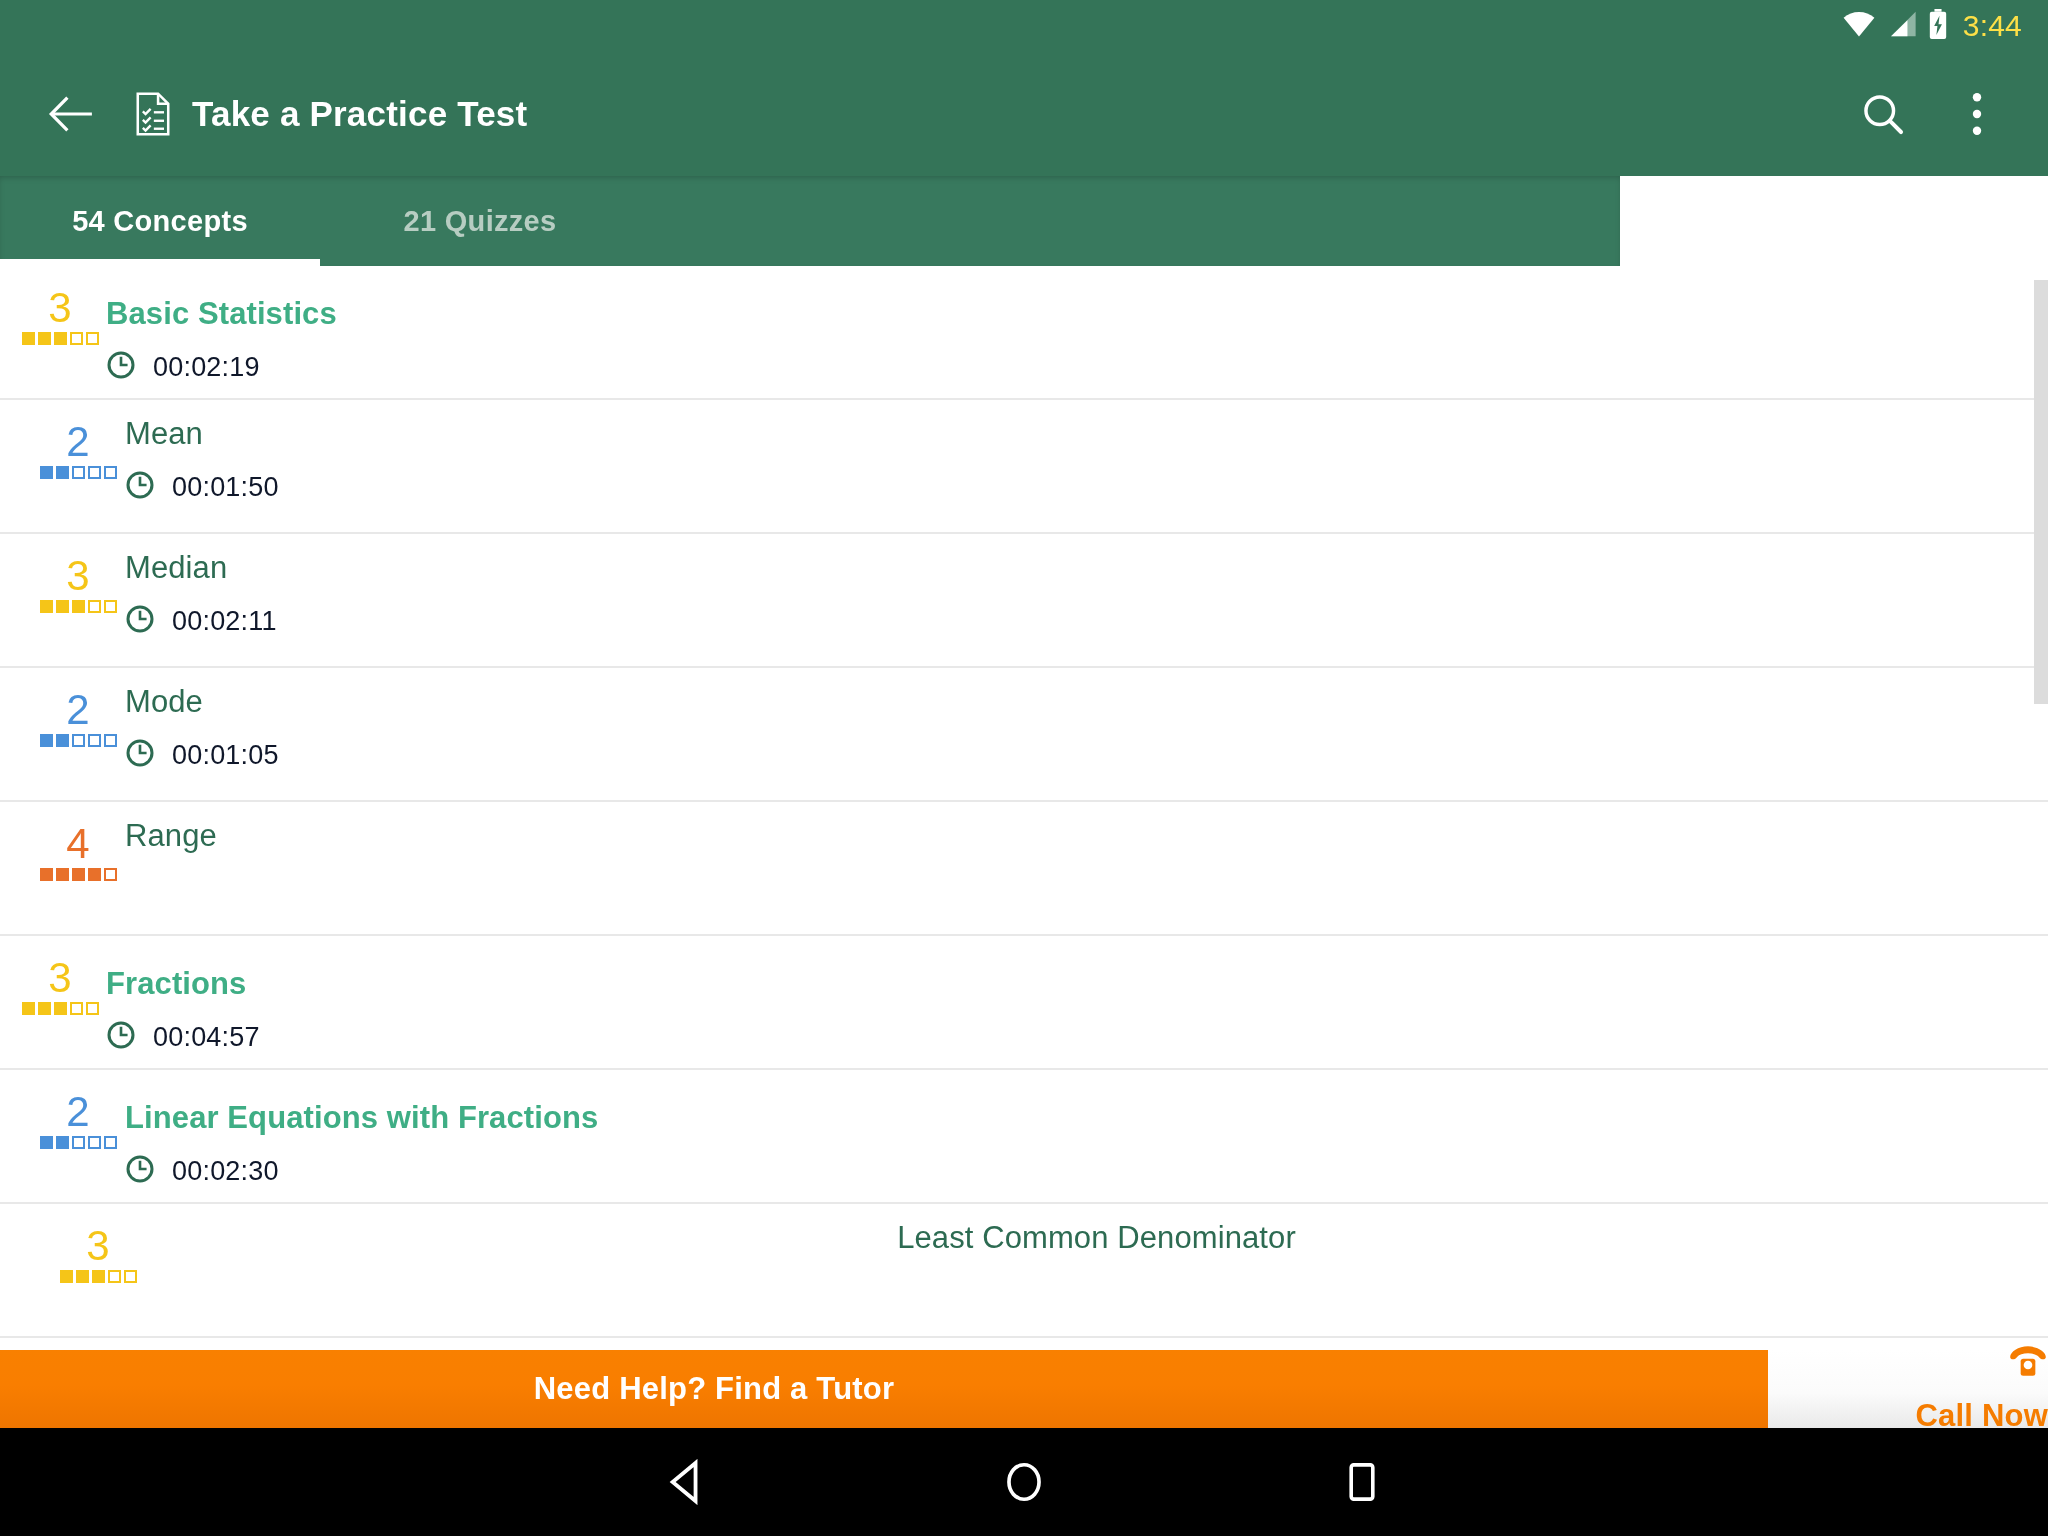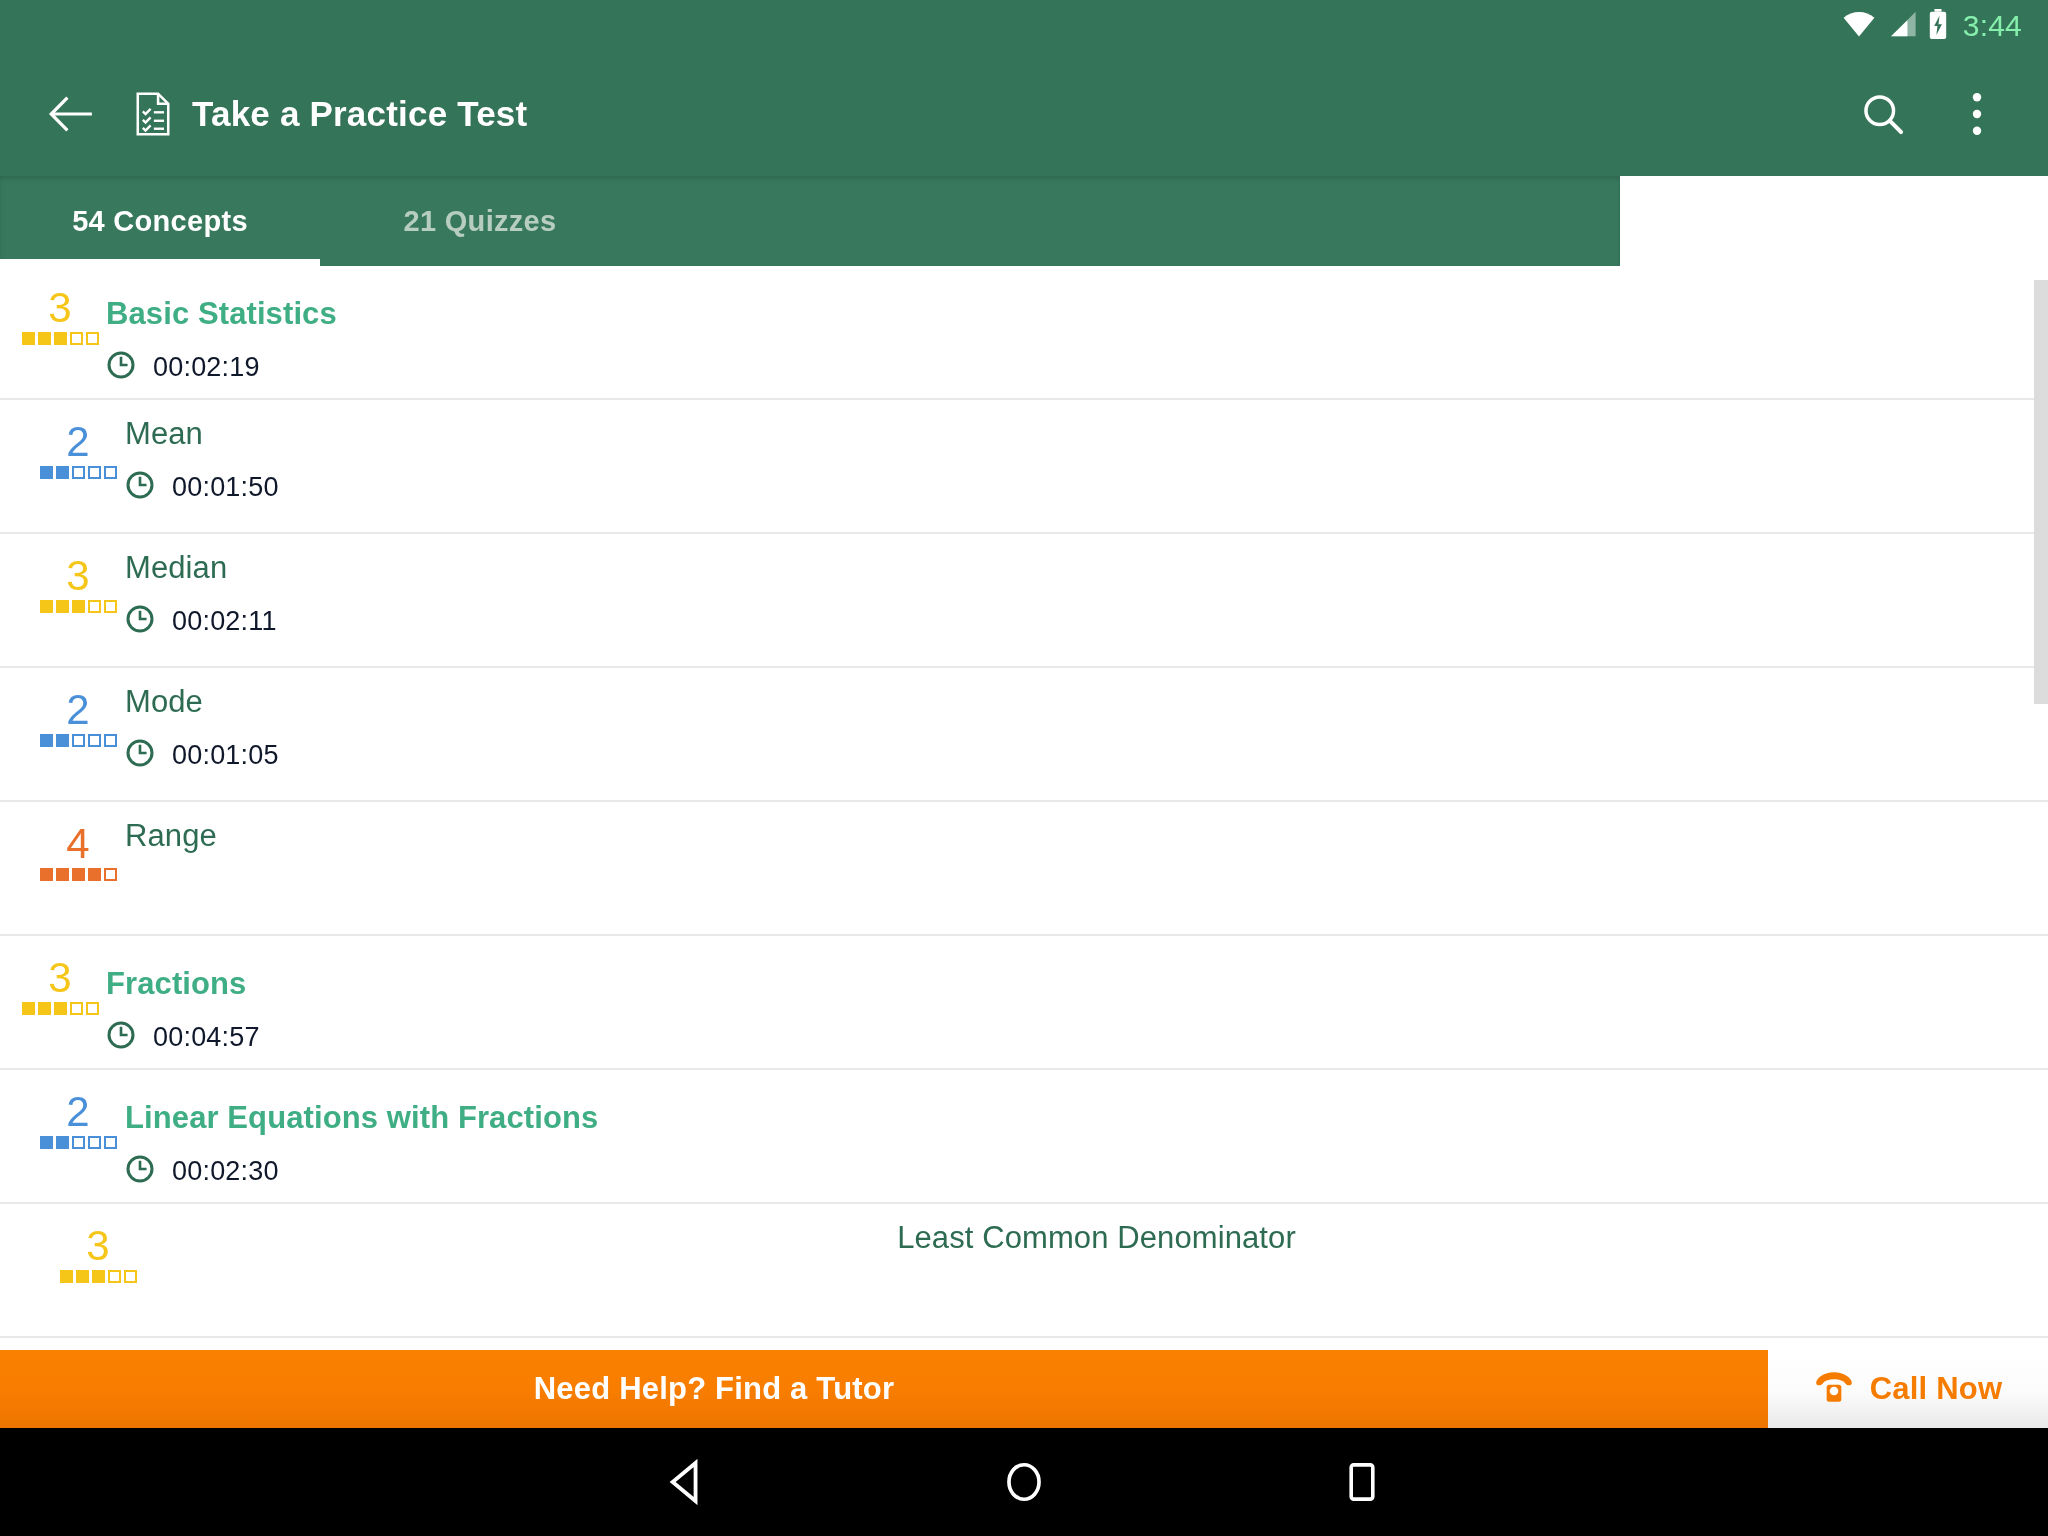--- a/index.html
+++ b/index.html
@@ -13,21 +13,21 @@
 
   
   .statusbar{
     position:absolute; top:0; left:0; width:2048px; height:52px;
     background:#347458;
     display:flex; align-items:center; justify-content:flex-end;
     padding-right:26px; gap:11px;
   }
   .sb-icon{ display:block; }
   .sb-time{
-    color:#86efac; font-size:30px; font-weight:500; letter-spacing:.2px;
+    color:#fde047; font-size:30px; font-weight:500; letter-spacing:.2px;
     margin-left:4px; line-height:1;
   }
 
   
   .appbar{
     position:absolute; top:52px; left:0; width:2048px; height:124px;
     background:#347458;
     display:flex; align-items:center;
   }
   .back-btn{
@@ -132,22 +132,23 @@
     display:flex; align-items:center; justify-content:center;
     cursor:pointer;
   }
   .banner-text{
     color:#ffffff; font-size:31px; font-weight:bold; letter-spacing:.2px;
     margin-right:340px;
   }
   .banner-call{
     width:280px; position:relative;
     background:linear-gradient(180deg,#ffffff 0%,#fbfbfb 55%,#e9e9e9 100%);
-    display:flex; align-items:center; justify-content:center; gap:16px;
+    display:flex; align-items:flex-end; justify-content:center; gap:16px;
     cursor:pointer;
+    flex-direction:column;
   }
   .call-text{
     color:#f57c00; font-size:31px; font-weight:bold; letter-spacing:.2px;
   }
 
   
   .navbar{
     position:absolute; left:0; bottom:0; width:2048px; height:108px;
     background:#000000; display:flex; align-items:center; justify-content:center;
     gap:258px;

